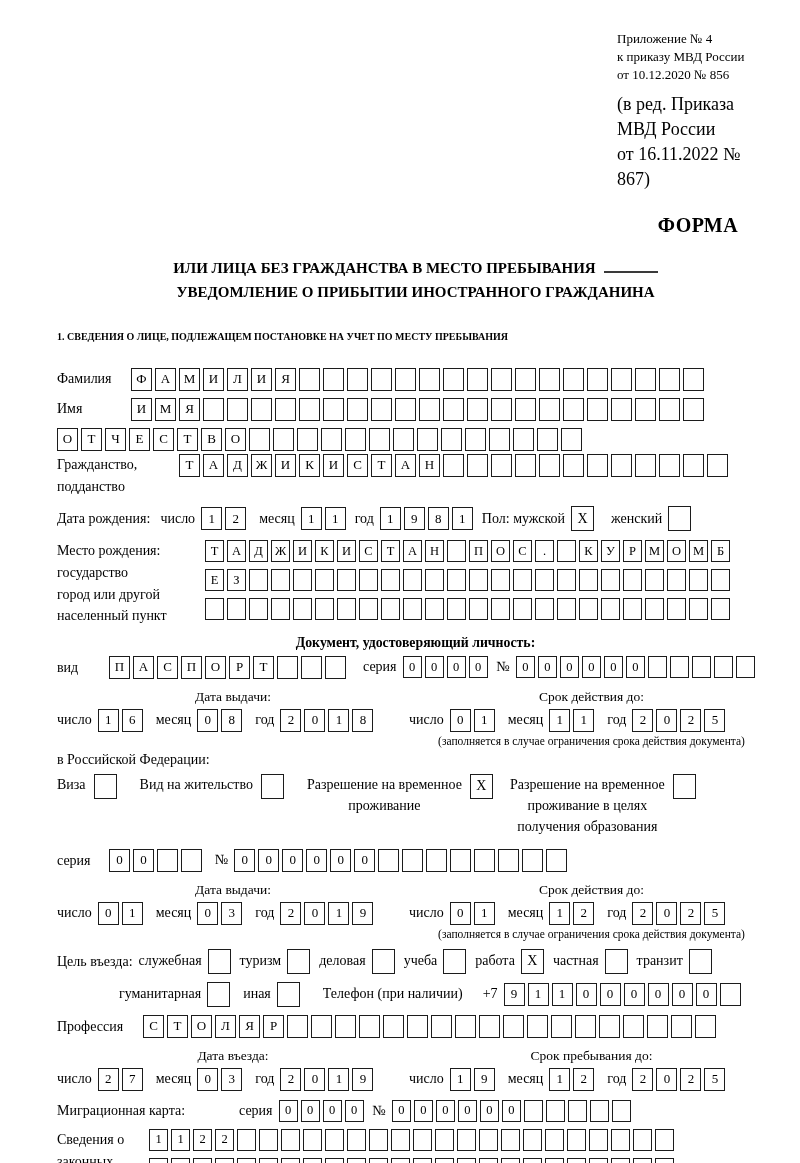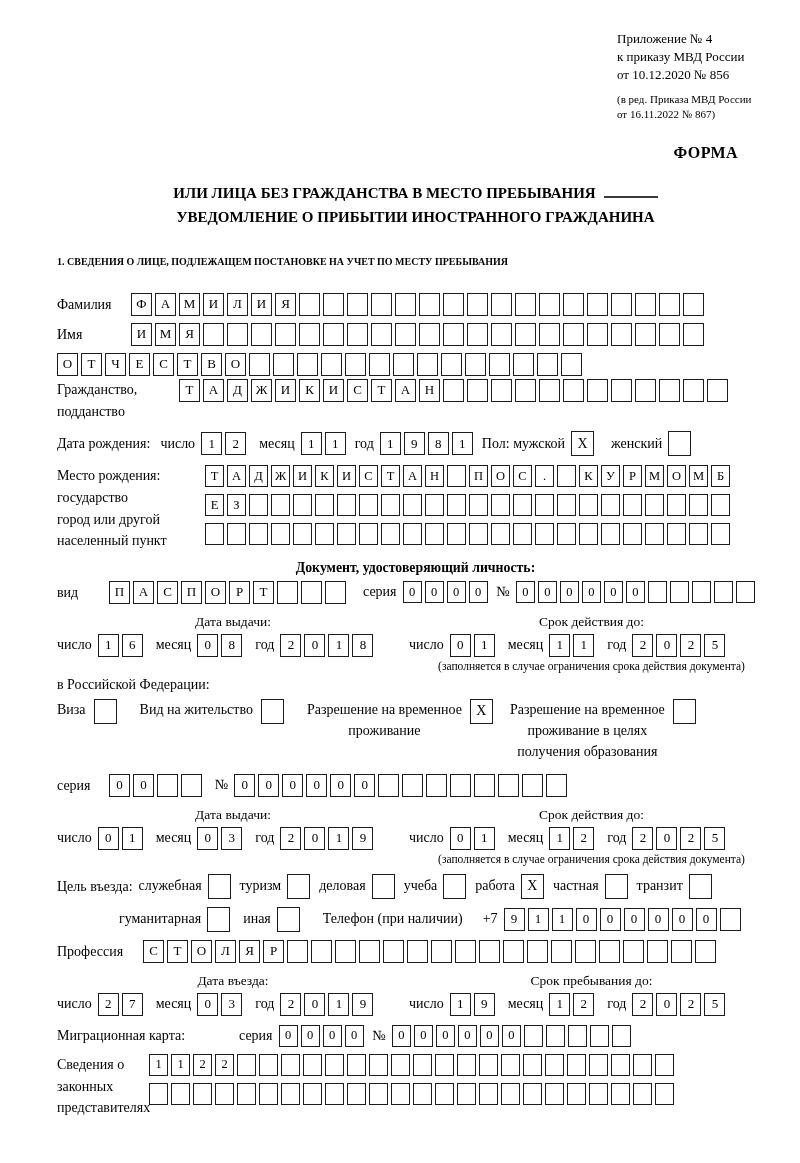--- a/index.html
+++ b/index.html
@@ -8,22 +8,22 @@
     width:800px; height:1163px; overflow:hidden;
     background:#ffffff; color:#000;
     font-family:"Liberation Serif","DejaVu Serif",serif;
     font-size:14px;
   }
   .page { padding:30px 26px 0 57px; }
 
   
   .appendix { margin-left:560px; font-size:13px; line-height:1.4; }
   .appendix .rev-first { margin-top:7px; }
-  .appendix .rev { font-size:11px; }
-  .forma { text-align:right; padding-right:36px; font-weight:bold; font-size:16px; margin-top:22px; letter-spacing:.4px; }
+  .appendix .rev { font-size:18px; }
+  .forma { text-align:right; padding-right:36px; font-weight:bold; font-size:20px; margin-top:22px; letter-spacing:.4px; }
   .title { text-align:center; font-weight:bold; font-size:15px; margin-top:20px; line-height:1.55; }
   .uline { display:inline-block; width:54px; border-bottom:2.2px solid #3a3a3a; height:.9em; margin-left:8px; }
   .sec1 { font-weight:bold; font-size:10px; margin-top:27px; }
 
   
   .frow { display:flex; align-items:center; margin-top:7px; }
   .frow.top { align-items:flex-start; }
   .lbl { flex-shrink:0; line-height:1.55; }
   .w72 { width:74px; } .w150 { width:152px; } .w122 { width:122px; }
   .w148 { width:148px; } .w90 { width:92px; } .w85 { width:86px; }

